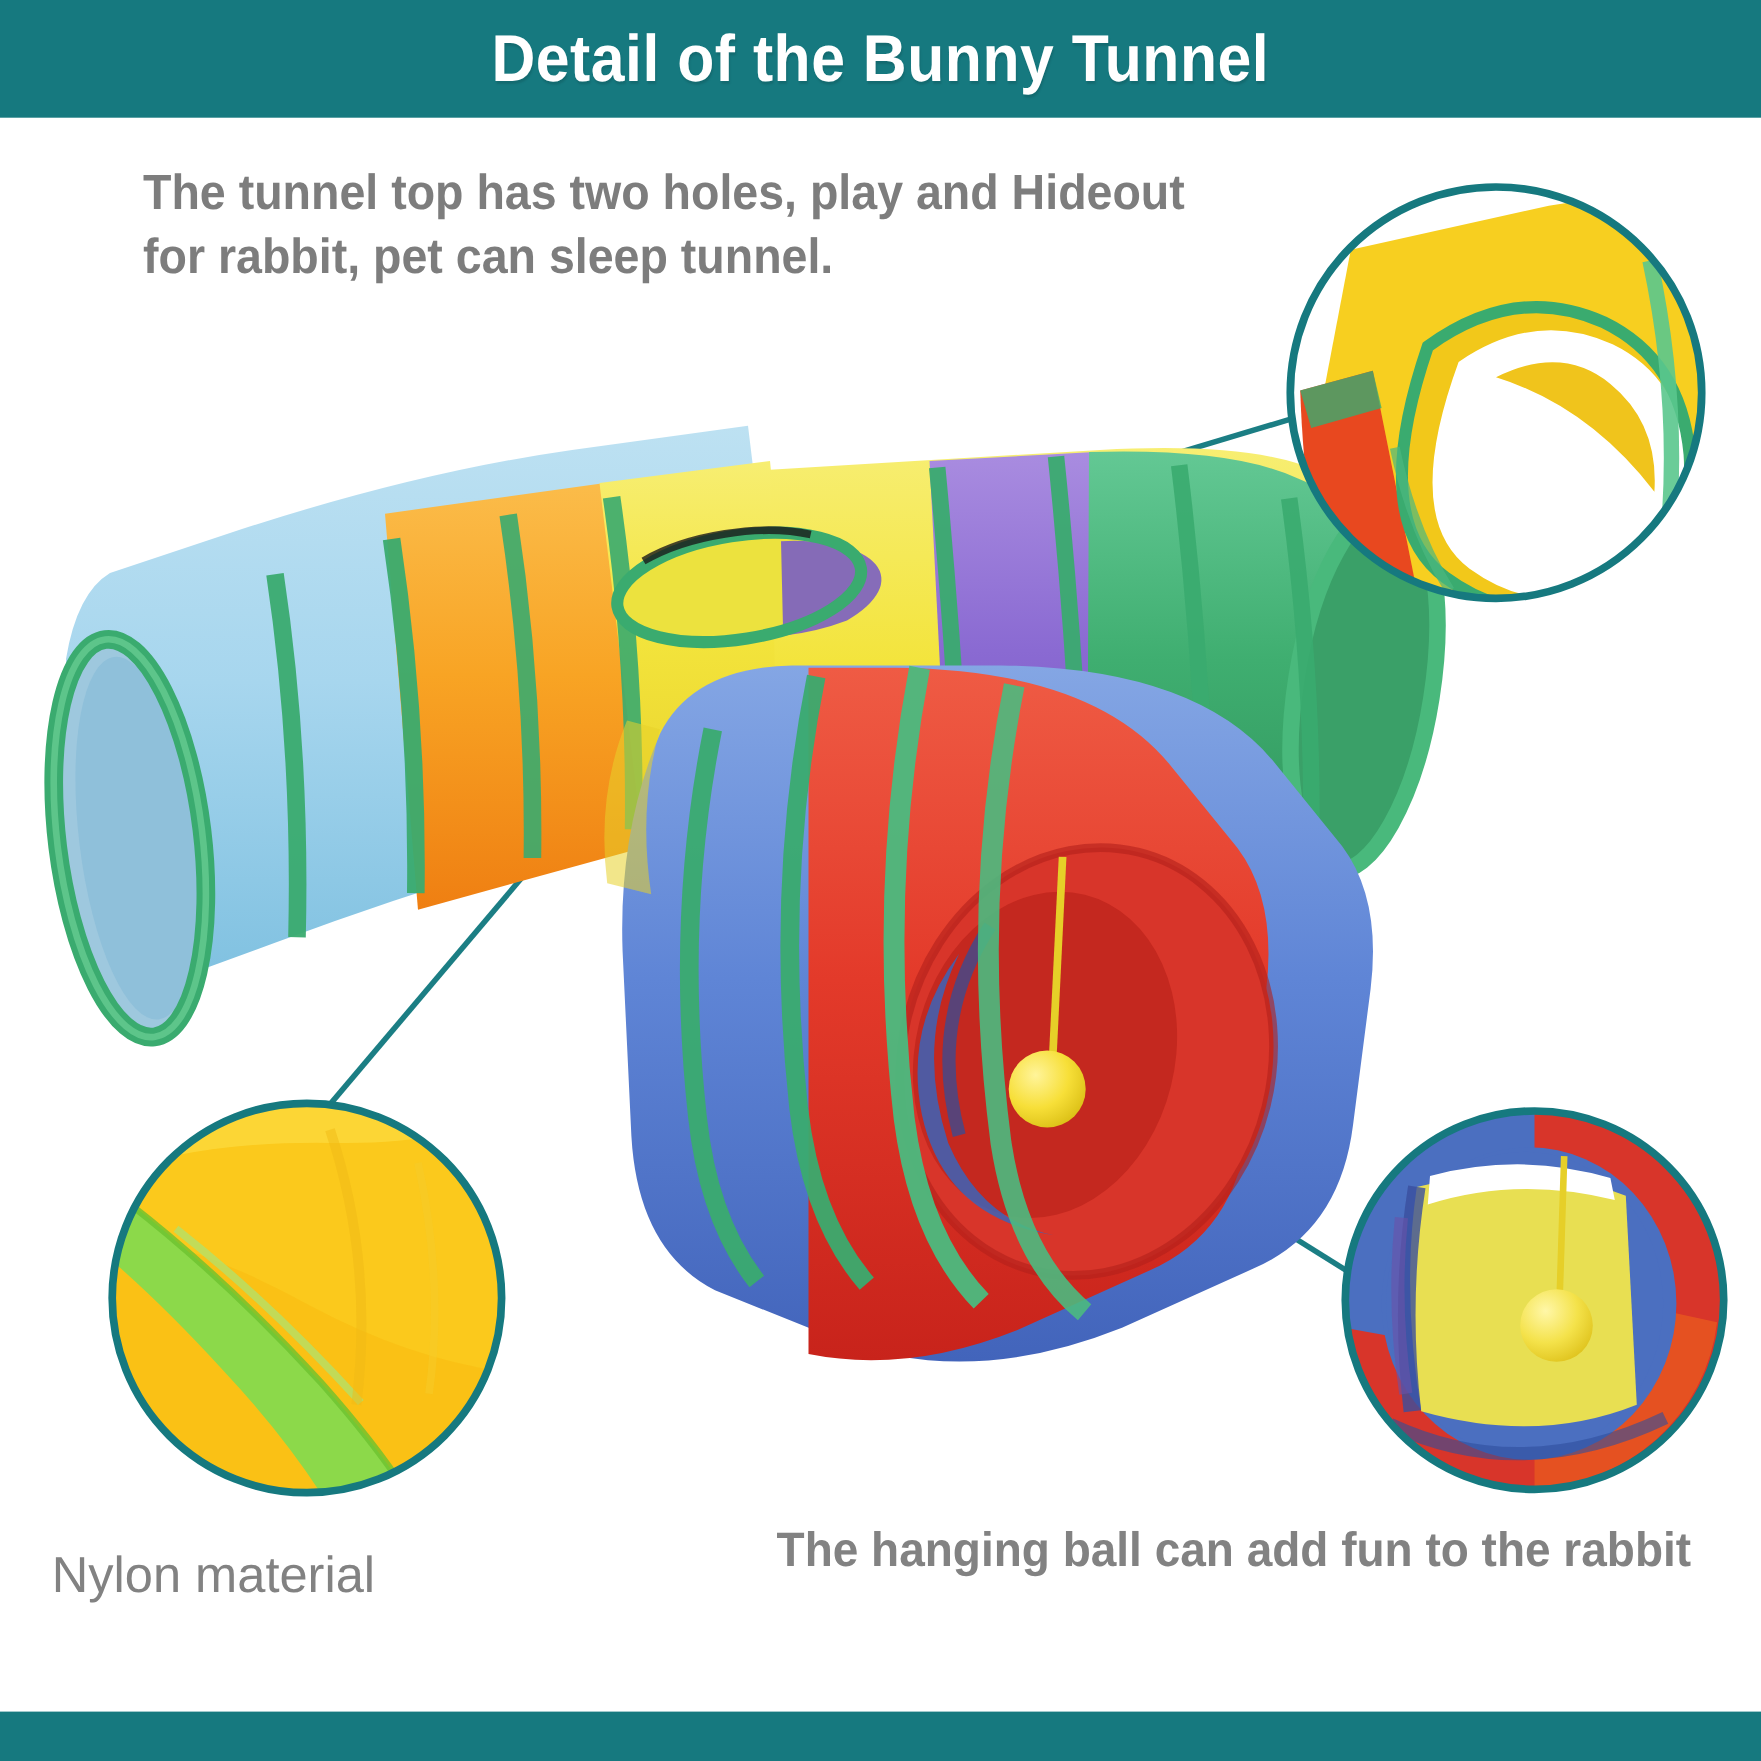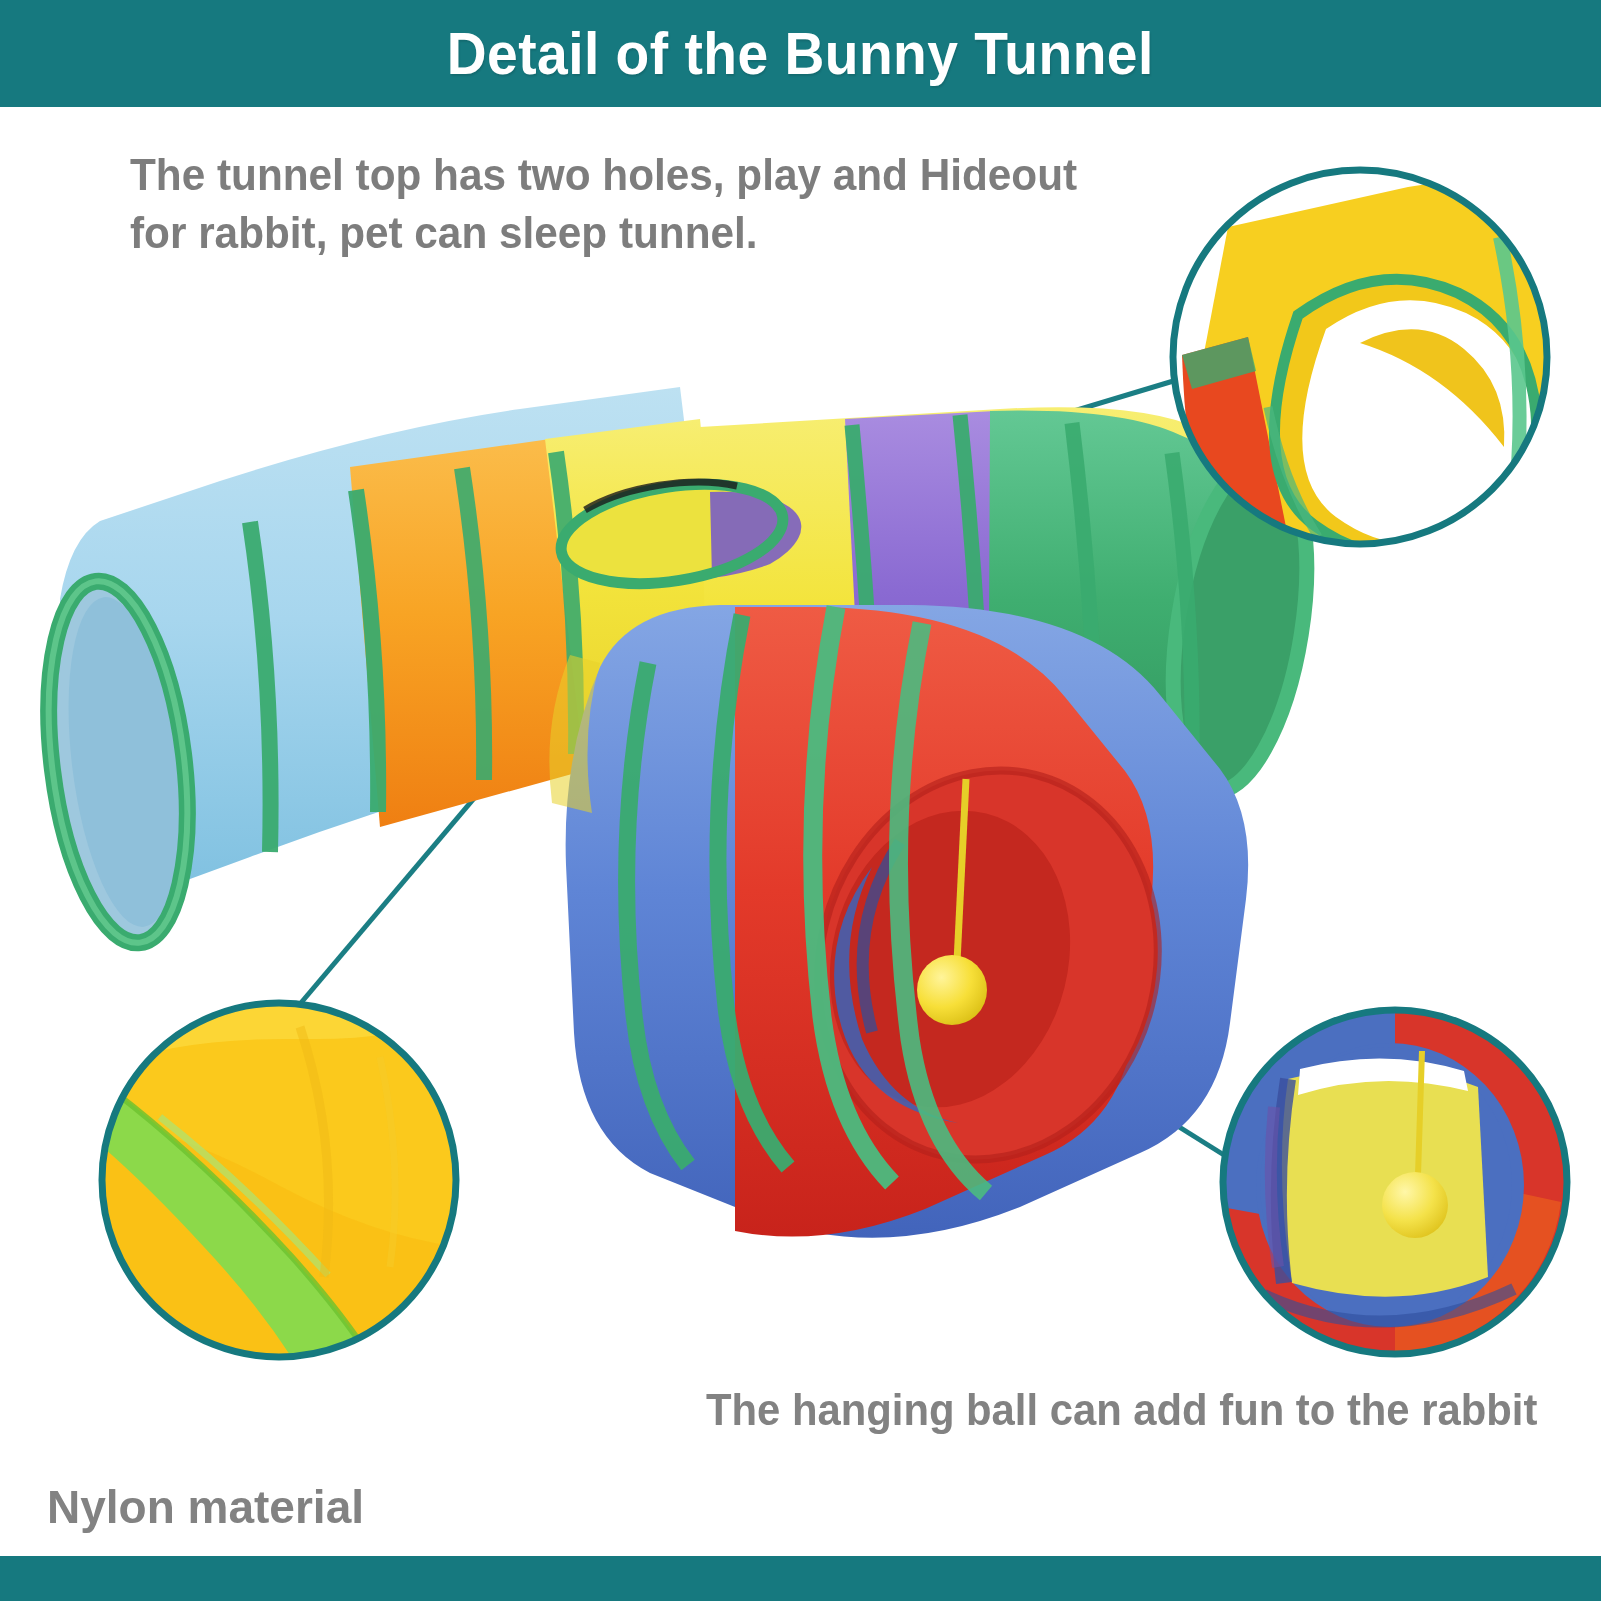--- a/index.html
+++ b/index.html
@@ -31,22 +31,22 @@
   
   .intro-text{
     position:absolute; left:130px; top:146px; width:1060px;
     color:#7d7d7d; font-weight:bold; font-size:45px; line-height:1.28;
     font-family:"Liberation Sans Narrow","Liberation Sans",sans-serif;
     transform:scaleX(0.94); transform-origin:left top;
   }
 
   
   .caption-left{
-    position:absolute; left:47px; top:1476px; width:470px;
-    color:#828282; font-weight:bold; font-size:46px; line-height:1.35;
+    position:absolute; left:47px; top:1400px; width:470px;
+    color:#828282; font-weight:normal; font-size:46px; line-height:1.35;
     font-family:"Liberation Sans", sans-serif;
   }
   .caption-right{
     position:absolute; left:706px; top:1384px; width:880px;
     color:#828282; font-weight:bold; font-size:44px; line-height:1.2;
     font-family:"Liberation Sans Narrow","Liberation Sans",sans-serif;
     transform:scaleX(0.95); transform-origin:left top;
     white-space:nowrap;
   }
 

